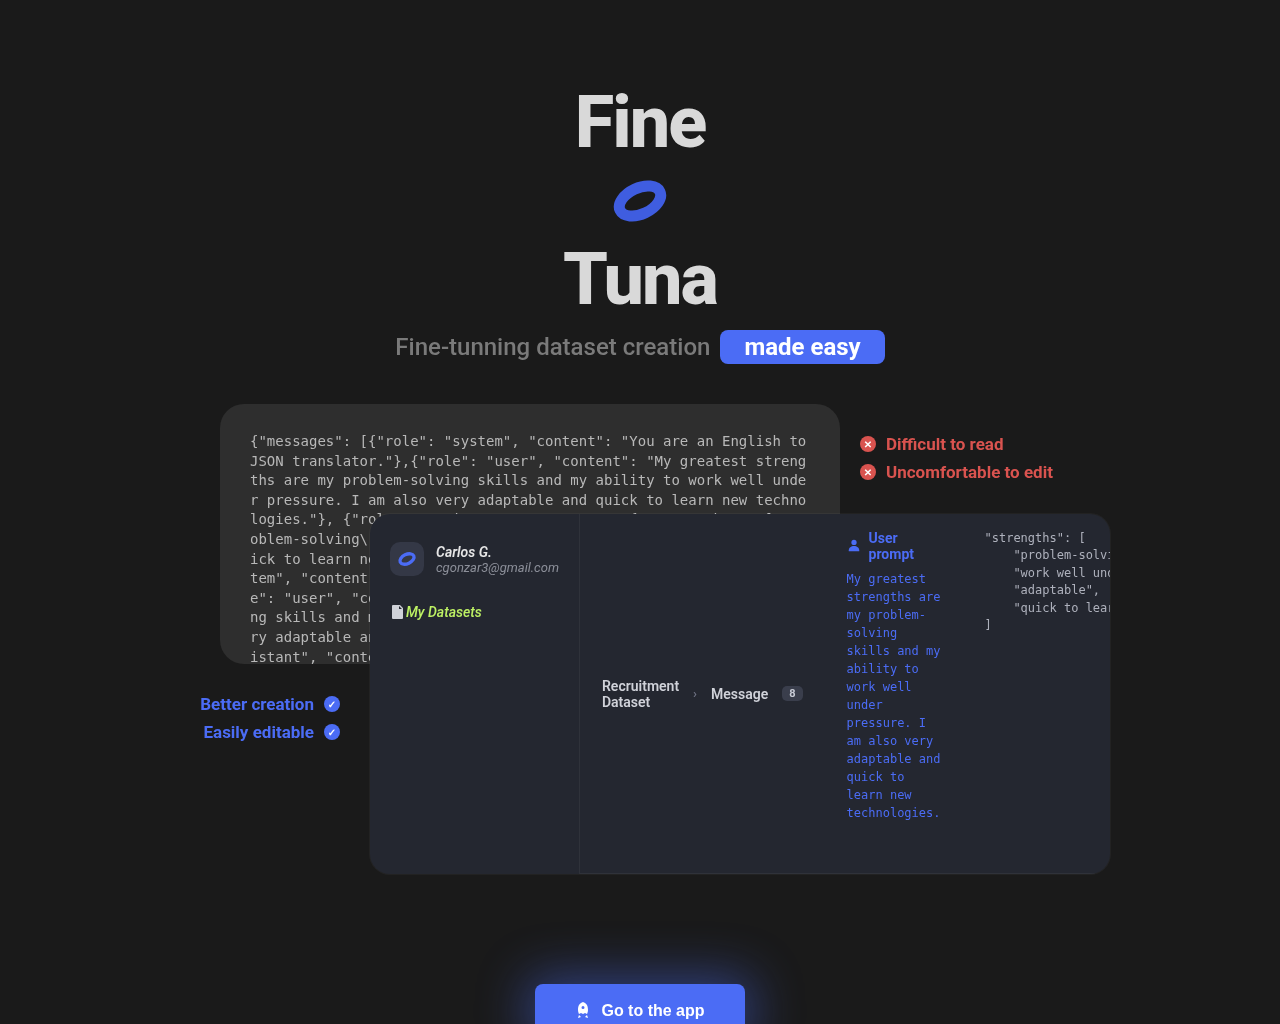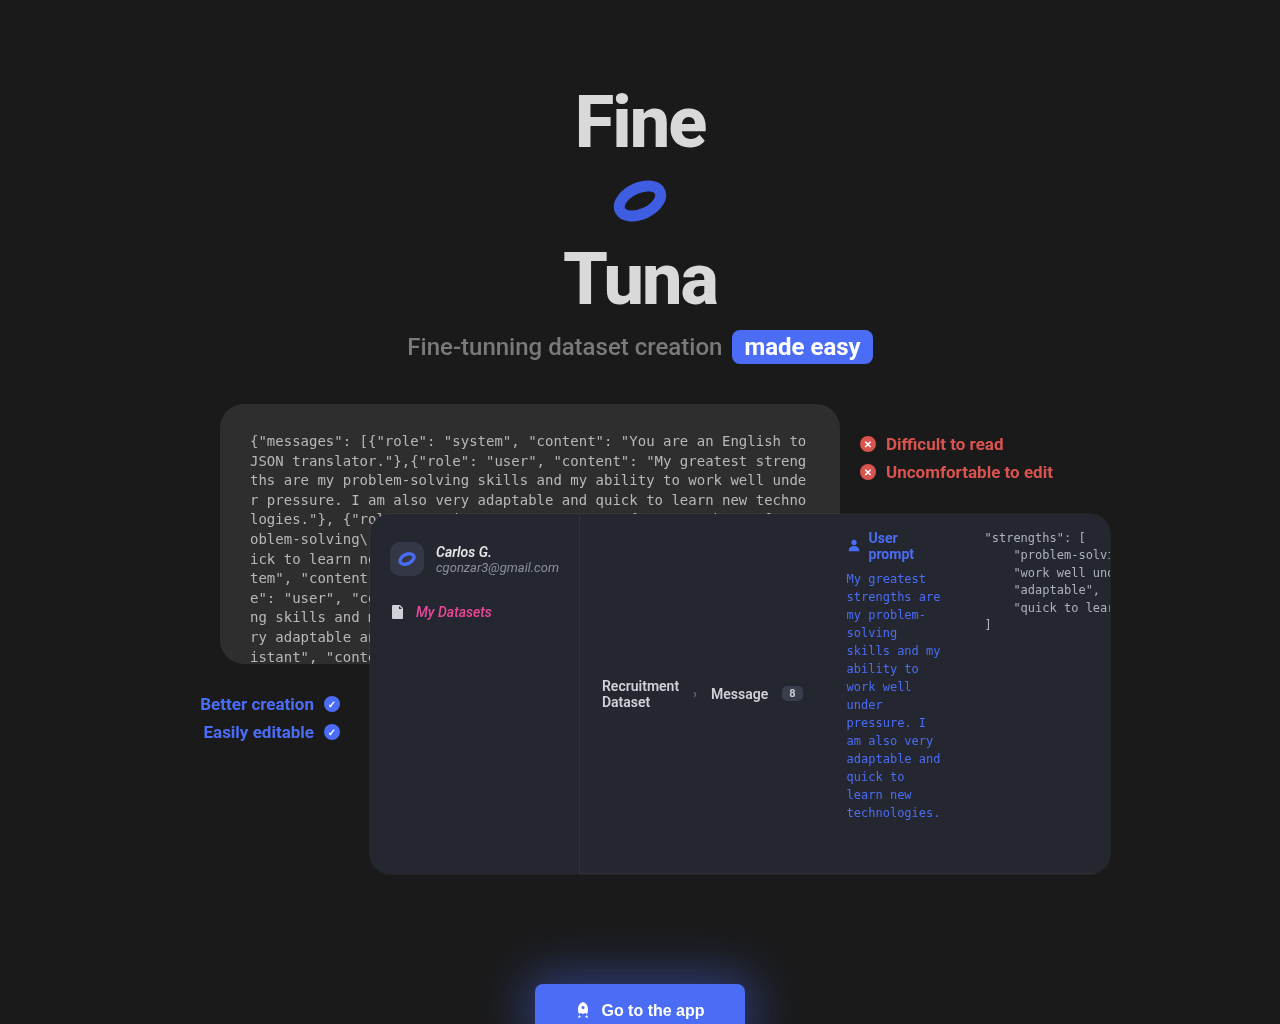--- a/index.html
+++ b/index.html
@@ -27,21 +27,21 @@
   .tagline {
     margin-top: 8px;
     font-size: 24px; font-weight: 500;
     color: #7a7a7a;
     display: flex; align-items: center; justify-content: center; gap: 10px;
   }
   .tagline .pill {
     background: #4b6cf5;
     color: #fff;
     border-radius: 8px;
-    padding: 3px 12px;
+    padding: 3px 24px;
     font-weight: 700;
   }
 
   .stage {
     position: relative;
     width: 1000px;
     margin: 40px auto 0;
     height: 520px;
   }
 
@@ -80,22 +80,22 @@
   .user-row { display: flex; align-items: center; gap: 12px; }
   .avatar {
     width: 34px; height: 34px; border-radius: 10px;
     background: #343846;
     display: flex; align-items: center; justify-content: center;
   }
   .avatar svg { width: 20px; height: 20px; }
   .user-info .name { color: #e6e6e6; font-size: 14px; font-weight: 600; }
   .user-info .email { color: #8c8f99; font-size: 13px; }
   .nav-item {
-    display: flex; align-items: center; gap: 10px;
-    color: #ec4899; font-size: 14px; font-weight: 500;
+    display: flex; align-items: center; gap: 0;
+    color: #bef264; font-size: 14px; font-weight: 500;
   }
   .nav-item .icon { width: 16px; height: 16px; display:flex; align-items:center; justify-content:center; }
 
   .content { flex: 1; display: flex; flex-direction: row; }
   .breadcrumb {
     padding: 18px 22px;
     display: flex; align-items: center; gap: 14px;
     color: #d0d2d9; font-size: 14px; font-weight: 600;
     border-bottom: 1px solid rgba(255,255,255,0.05);
   }

